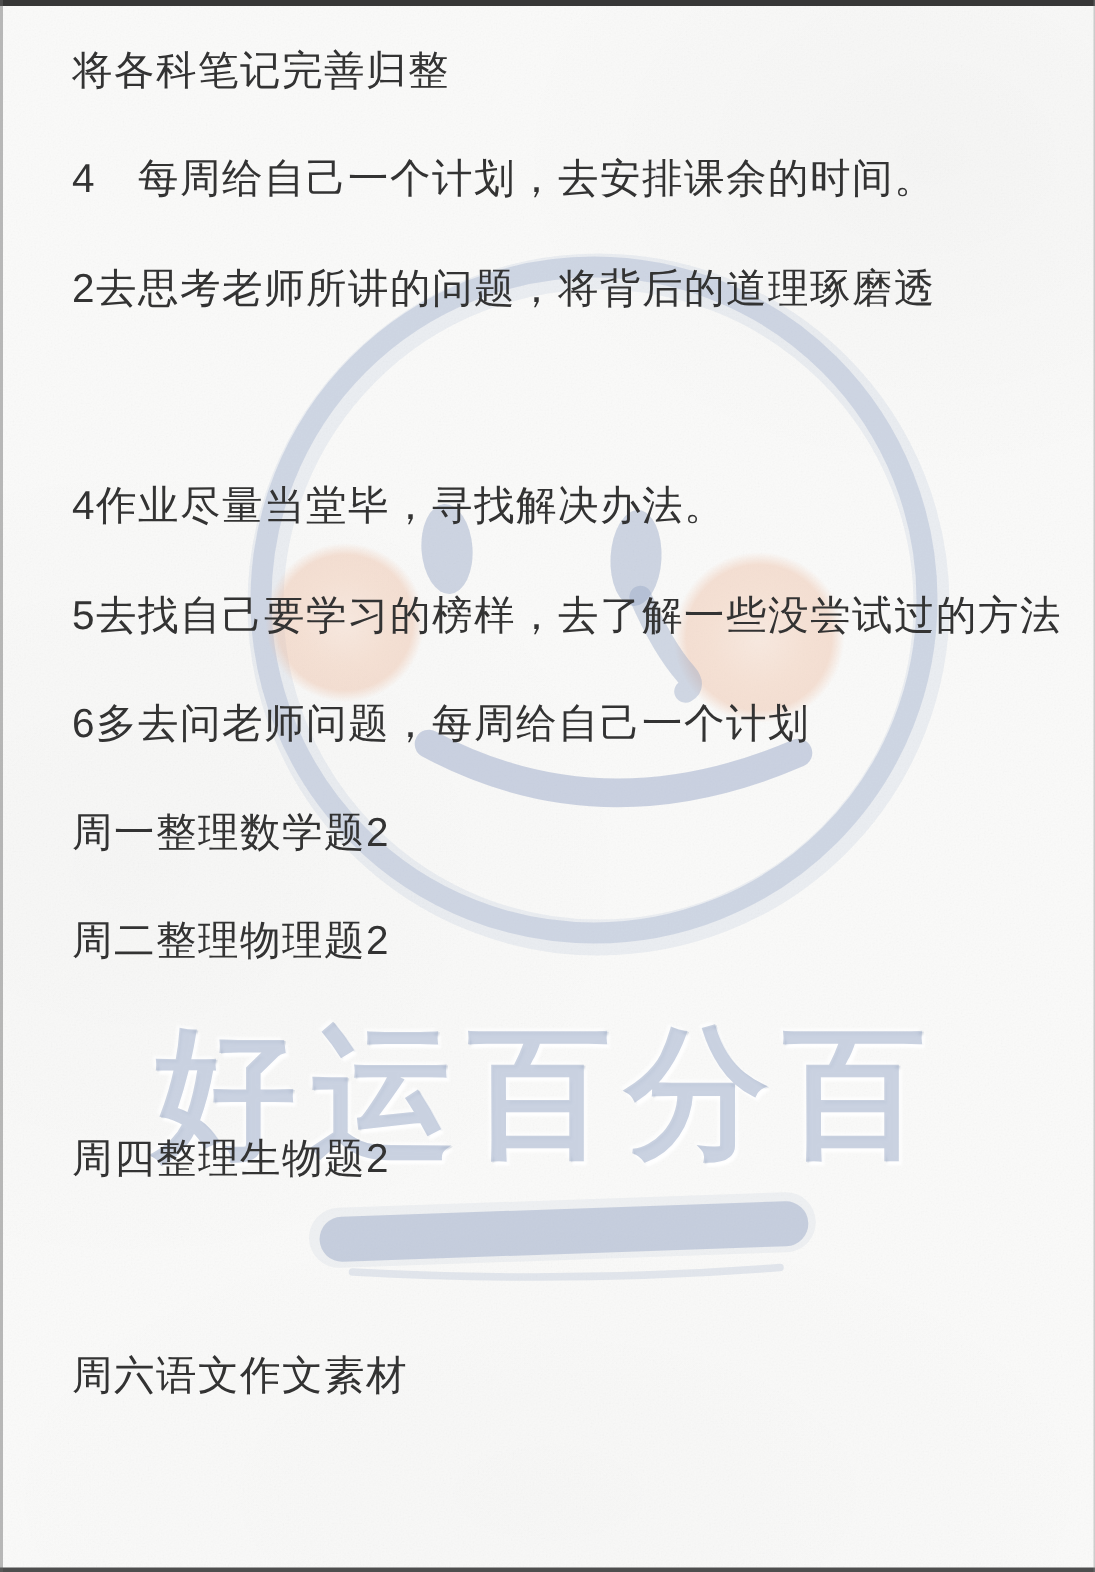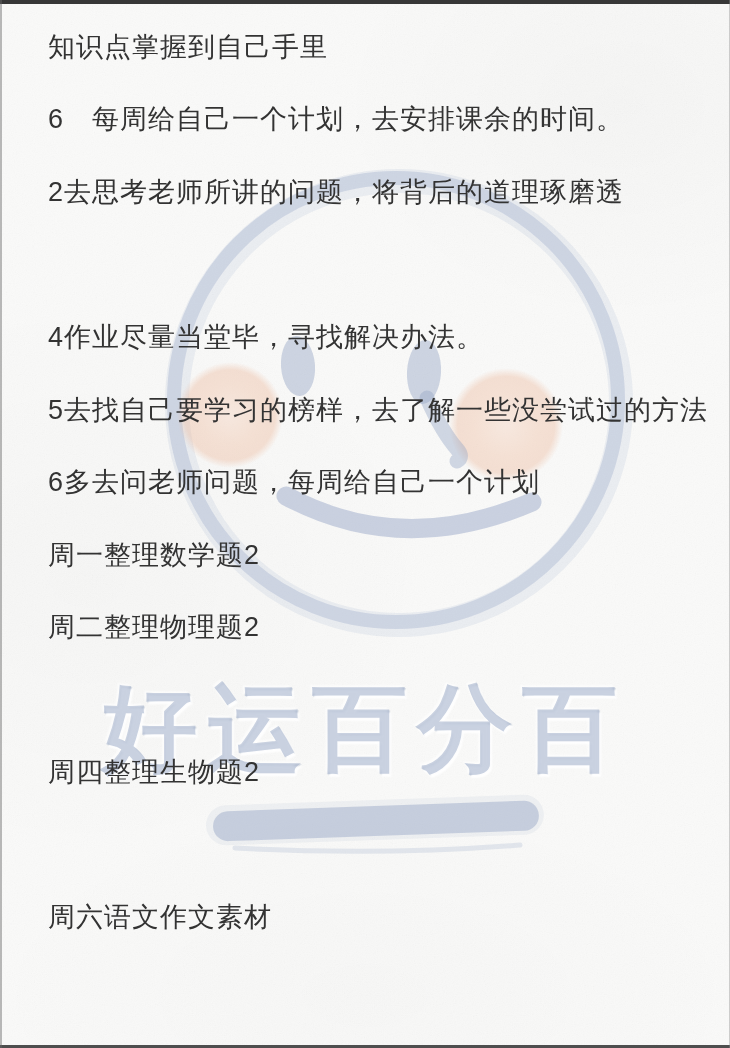--- a/index.html
+++ b/index.html
@@ -97,22 +97,22 @@
     <g transform="rotate(-2 375 822)">
       <rect x="213" y="806" width="326" height="30" rx="15" fill="rgba(168,181,206,0.58)"></rect>
       <rect x="206" y="800" width="338" height="40" rx="20" fill="rgba(168,181,206,0.14)"></rect>
     </g>
     <path d="M 235 848 Q 380 856 520 845" fill="none" stroke="rgba(172,184,207,0.30)" stroke-width="5" stroke-linecap="round"></path>
   </svg>
 
   <div class="brand-watermark">好运百分百</div>
 
   <div class="note-layer">
-    <div class="line" style="top:33px">知识点掌握到自己手里</div>
-    <div class="line" style="top:105px">6　每周给自己一个计划，去安排课余的时间。</div>
+    <div class="line" style="top:33px">将各科笔记完善归整</div>
+    <div class="line" style="top:105px">4　每周给自己一个计划，去安排课余的时间。</div>
     <div class="line" style="top:178px">2去思考老师所讲的问题，将背后的道理琢磨透</div>
     <div class="line" style="top:323px">4作业尽量当堂毕，寻找解决办法。</div>
     <div class="line" style="top:396px">5去找自己要学习的榜样，去了解一些没尝试过的方法</div>
     <div class="line" style="top:468px">6多去问老师问题，每周给自己一个计划</div>
     <div class="line" style="top:541px">周一整理数学题2</div>
     <div class="line" style="top:613px">周二整理物理题2</div>
     <div class="line" style="top:758px">周四整理生物题2</div>
     <div class="line" style="top:903px">周六语文作文素材</div>
   </div>
 

